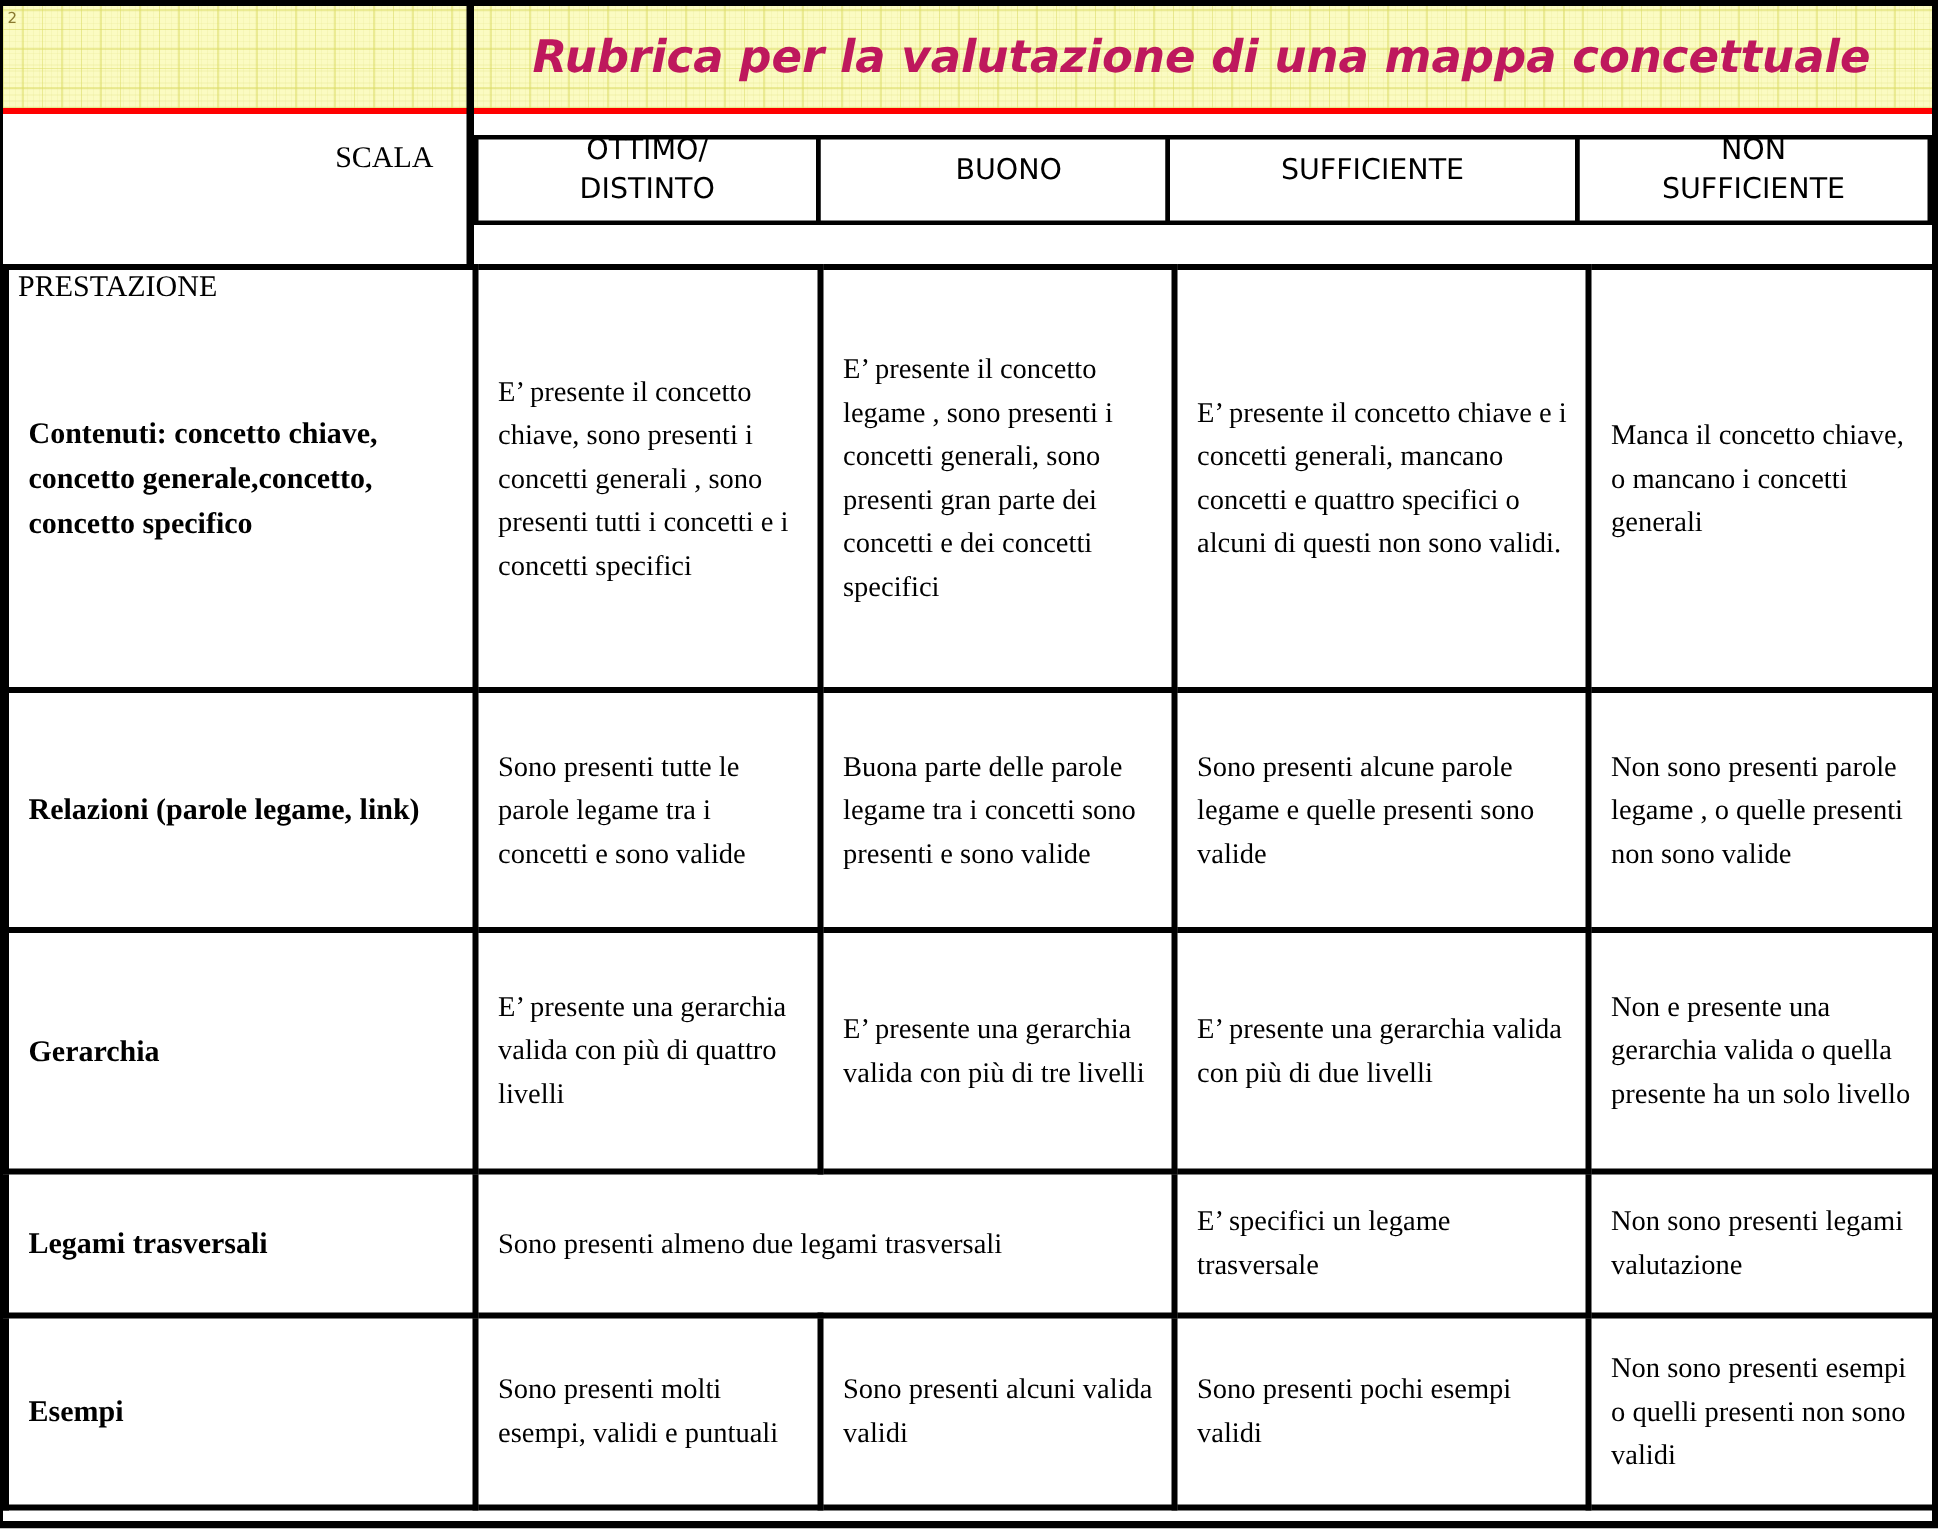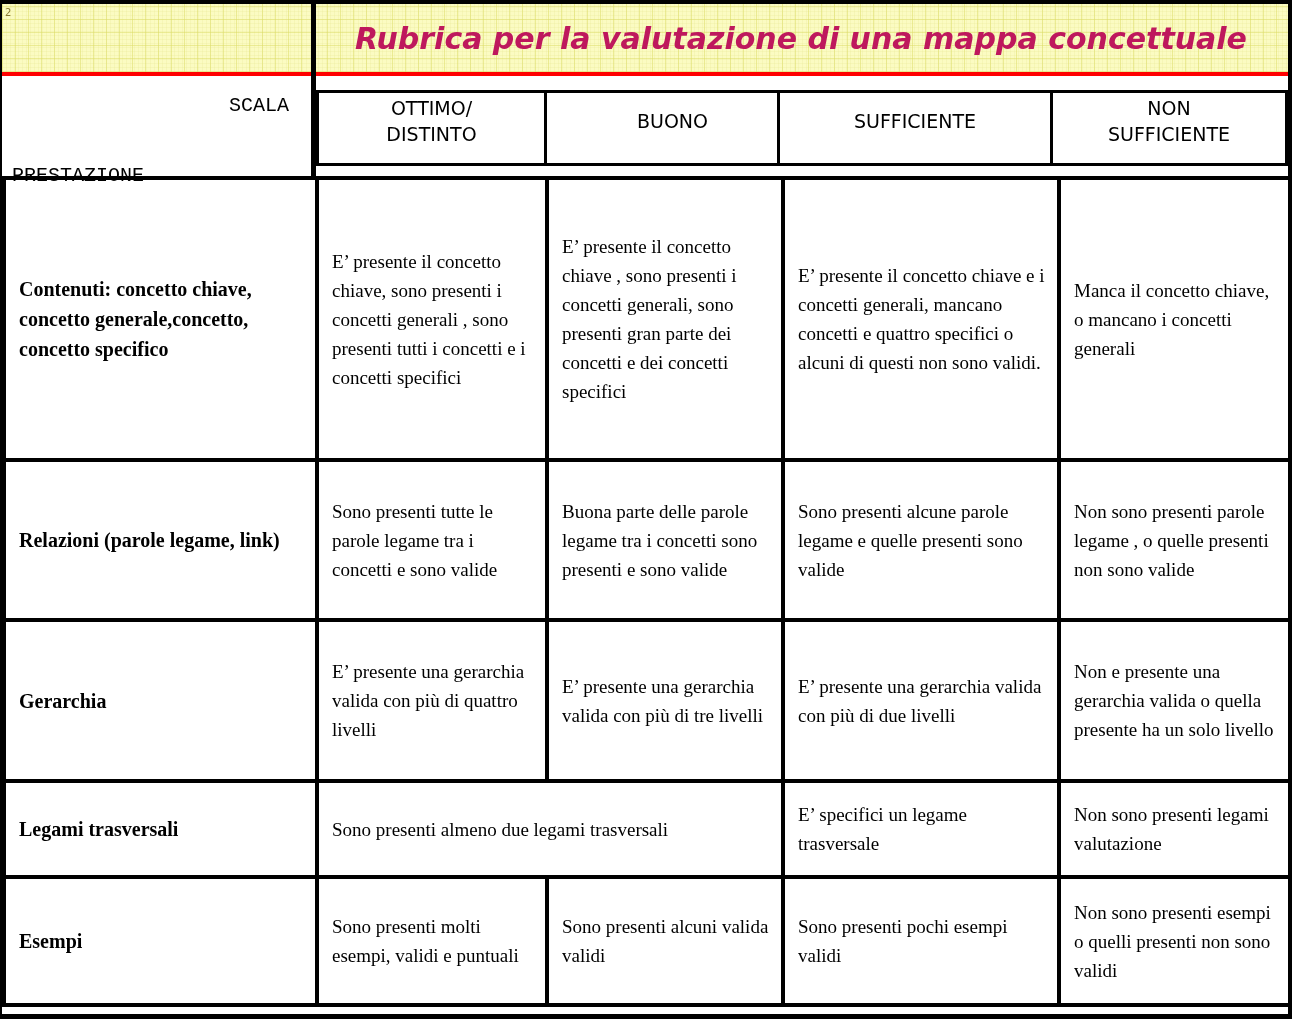--- a/index.html
+++ b/index.html
@@ -42,27 +42,27 @@
     position:absolute;left:0;top:68px;right:0;height:4px;
     background:#FF0000;
   }
   .v-divider{
     position:absolute;left:309px;top:0;width:5px;height:174px;
     background:#000;
   }
   
   .scala-cell{
     position:absolute;left:0;top:72px;width:309px;height:127px;
-    font-family:Liberation Mono, monospace;font-size:20px;text-align:right;
+    font-family:Liberation Serif, serif;font-size:20px;text-align:right;
   }
   .scala-label{position:absolute;top:18px;right:22px;}
-  .prestazione-label{position:absolute;bottom:16px;left:10px;}
+  .prestazione-label{position:absolute;bottom:0;left:10px;}
   
   .header-row{
-    position:absolute;left:314px;top:86px;right:0;height:76px;
+    position:absolute;left:314px;top:86px;right:0;height:60px;
     display:flex;
   }
   .level-box{
     box-sizing:border-box;
     border:3px solid #000;
     margin-left:-3px;
     display:flex;align-items:center;justify-content:center;
     text-align:center;
     font-family:"DejaVu Sans", sans-serif;
     font-size:19px;line-height:26px;
@@ -128,21 +128,21 @@
       <col style="width:313px">
       <col style="width:230px">
       <col style="width:236px">
       <col style="width:276px">
       <col>
     </colgroup>
     <tbody>
       <tr class="r0">
         <td class="crit">Contenuti: concetto chiave, concetto generale,concetto, concetto specifico</td>
         <td class="body">E’ presente il concetto chiave, sono presenti i concetti generali , sono presenti tutti i concetti e i concetti specifici</td>
-        <td class="body">E’ presente il concetto chiave , sono presenti i concetti generali, sono presenti gran parte dei concetti e dei concetti specifici</td>
+        <td class="body">E’ presente il concetto legame , sono presenti i concetti generali, sono presenti gran parte dei concetti e dei concetti specifici</td>
         <td class="body">E’ presente il concetto chiave e i concetti generali, mancano concetti e quattro specifici o alcuni di questi non sono validi.</td>
         <td class="body">Manca il concetto chiave, o mancano i concetti generali</td>
       </tr>
       <tr class="r1">
         <td class="crit">Relazioni (parole legame, link)</td>
         <td class="body">Sono presenti tutte le parole legame tra i concetti e sono valide</td>
         <td class="body">Buona parte delle parole legame tra i concetti sono presenti e sono valide</td>
         <td class="body">Sono presenti alcune parole legame e quelle presenti sono valide</td>
         <td class="body">Non sono presenti parole legame , o quelle presenti non sono valide</td>
       </tr>

